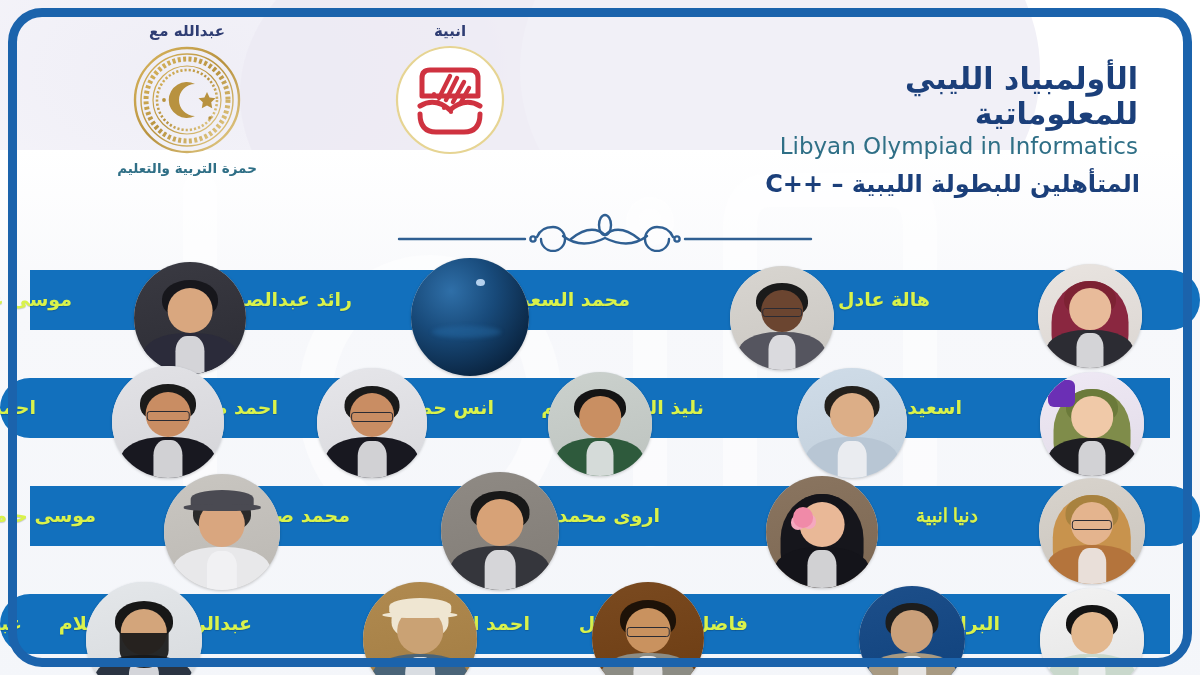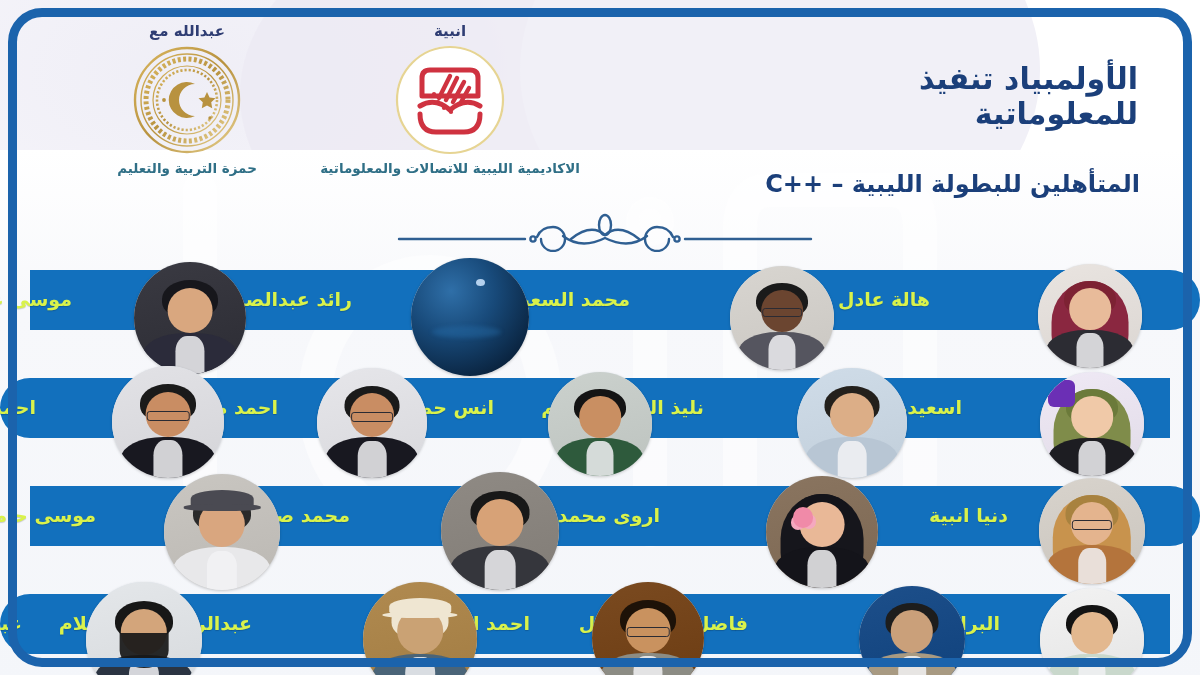--- a/index.html
+++ b/index.html
@@ -245,26 +245,26 @@
           <g fill="#cf3240">
             <circle cx="40" cy="50" r="2.1"></circle>
               <circle cx="44" cy="58" r="2.1"></circle>
             <circle cx="50" cy="64" r="2.1"></circle>
               <circle cx="57" cy="68" r="2.1"></circle>
           </g>
           <path d="M26 62 q15 -9 30 4 q15 -13 30 -4" fill="none" stroke="#cf3240" stroke-width="5" stroke-linecap="round"></path>
           <path d="M26 70 q0 18 16 18 l28 0 q16 0 16 -18" fill="none" stroke="#cf3240" stroke-width="5" stroke-linecap="round"></path>
         </svg>
       </div>
-      <div class="logo-foot">الاكاديمية الليبية للاتصالات والمعلوماتية</div>
     </div>
 
 
     <div id="titles">
-      <div id="title-ar">الأولمبياد تنفيذ للمعلوماتية</div>
+      <div id="title-ar">الأولمبياد الليبي للمعلوماتية</div>
+      <div id="title-en">Libyan Olympiad in Informatics</div>
     </div>
     <div id="subtitle">المتأهلين للبطولة الليبية – ++C</div>
   </div>
 
   <div id="divider">
     <svg viewBox="0 0 420 40" xmlns="http://www.w3.org/2000/svg">
       <g fill="none" stroke="#2f5f92" stroke-width="2.4" stroke-linecap="round">
         <line x1="4" y1="27" x2="130" y2="27"></line>
         <line x1="290" y1="27" x2="416" y2="27"></line>
         <circle cx="138" cy="27" r="2.6"></circle>
@@ -402,21 +402,21 @@
     <div class="head" style="top:23%;width:40%;height:40%;background:#c98d63"></div>
     <div class="body" style="top:63%;width:84%;height:42%;background:#181820"></div>
     <div class="shirt" style="top:66%;width:26%;height:34%;background:#f2f2f4;opacity:.85"></div>
     <div class="glasses" style="top:40%;width:38%;height:9%;"></div>
   </div>
           </div>
         </div>
       </div>
       <div class="row r3" style="top: 216px;">
         <div class="bar"></div>
-        <div class="name" style="right: 192px;">دنيا انبية</div>
+        <div class="name" style="right: 222px; font-family: Liberation Serif, serif;">دنيا انبية</div>
         <div class="pic" style="left: 1039px; top: 16px; width: 106px; height: 106px;">
           <div class="inner">
             <div class="av">
     <div class="bg" style="background:linear-gradient(165deg, #d8d3cc 0%, #cac5be 100%)"></div>
     <div class="scarf" style="top:16%;width:74%;height:80%;background:#c8934d"></div>
     <div class="hair" style="top:16%;width:50%;height:34%;background:#a8823f"></div>
     <div class="head" style="top:23%;width:40%;height:40%;background:#e4b48e"></div>
     <div class="body" style="top:63%;width:84%;height:42%;background:#b4743c"></div>
     <div class="shirt" style="top:66%;width:26%;height:34%;background:#f2f2f4;opacity:.85"></div>
     <div class="glasses" style="top:40%;width:38%;height:9%;"></div>

